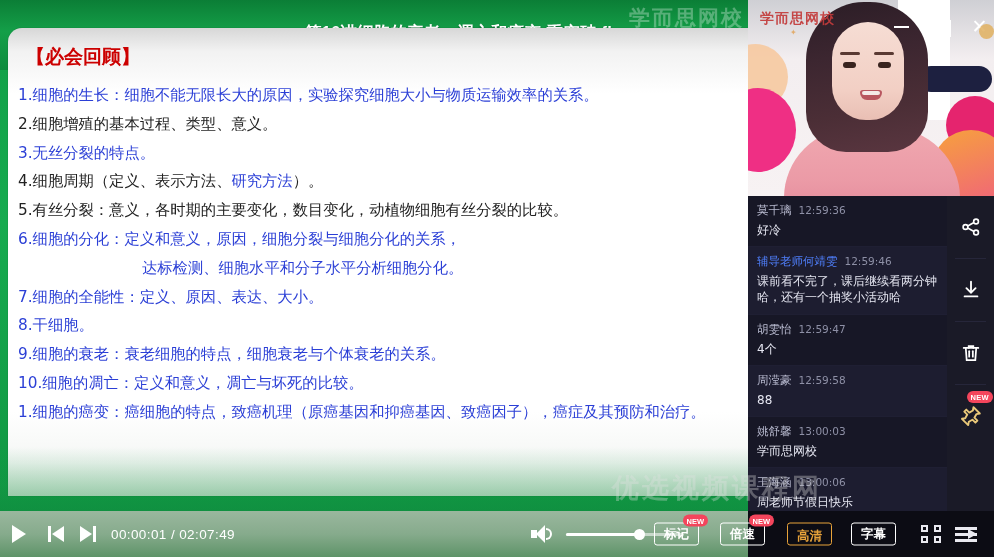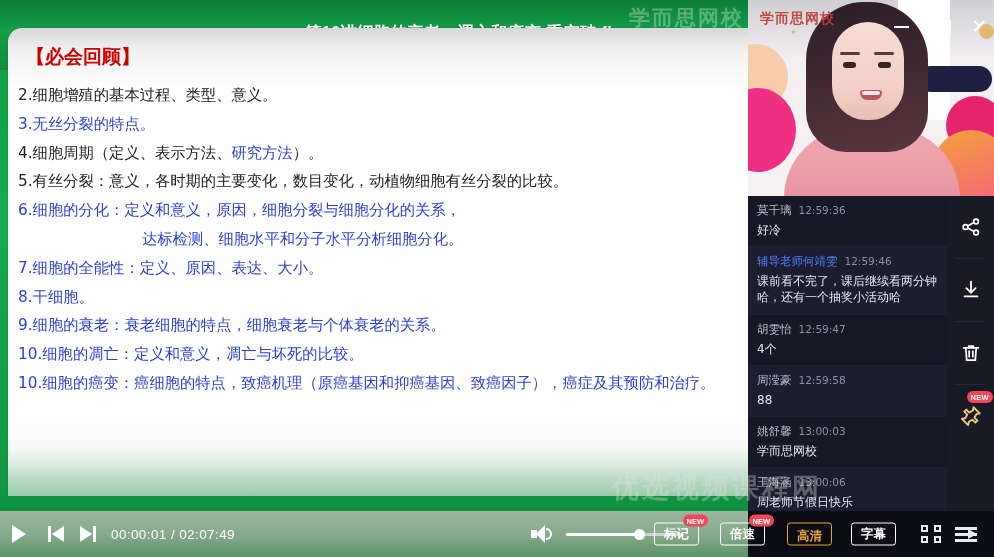--- a/index.html
+++ b/index.html
@@ -272,31 +272,32 @@
           <span>模块小结</span>
         </div>
         <div class="tab">
           <span>课堂总结</span>
         </div>
       </div>
 
     <div id="slide-body">
       <div id="must-review">【必会回顾】</div>
       <div id="review-list">
+          <div class="review-row"><span class="seg-blue">1.细胞的生长：细胞不能无限长大的原因，实验探究细胞大小与物质运输效率的关系。</span></div>
           <div class="review-row"><span class="seg-dark">2.细胞增殖的基本过程、类型、意义。</span></div>
           <div class="review-row"><span class="seg-blue">3.无丝分裂的特点。</span></div>
           <div class="review-row"><span class="seg-dark">4.细胞周期（定义、表示方法、</span><span class="seg-blue">研究方法</span><span class="seg-dark">）。</span></div>
           <div class="review-row"><span class="seg-dark">5.有丝分裂：意义，各时期的主要变化，数目变化，动植物细胞有丝分裂的比较。</span></div>
           <div class="review-row"><span class="seg-blue">6.细胞的分化：定义和意义，原因，细胞分裂与细胞分化的关系，</span></div>
           <div class="review-row indent"><span class="seg-blue">达标检测、细胞水平和分子水平分析细胞分化。</span></div>
           <div class="review-row"><span class="seg-blue">7.细胞的全能性：定义、原因、表达、大小。</span></div>
           <div class="review-row"><span class="seg-blue">8.干细胞。</span></div>
           <div class="review-row"><span class="seg-blue">9.细胞的衰老：衰老细胞的特点，细胞衰老与个体衰老的关系。</span></div>
           <div class="review-row"><span class="seg-blue">10.细胞的凋亡：定义和意义，凋亡与坏死的比较。</span></div>
-          <div class="review-row"><span class="seg-blue">10.细胞的癌变：癌细胞的特点，致癌机理（原癌基因和抑癌基因、致癌因子），癌症及其预防和治疗。</span></div>
+          <div class="review-row"><span class="seg-blue">1.细胞的癌变：癌细胞的特点，致癌机理（原癌基因和抑癌基因、致癌因子），癌症及其预防和治疗。</span></div>
         </div>
     </div>
 
     <div id="stage-bottom-fade"></div>
   </div>
 
   <div id="rightcol">
 
     <div id="webcam">
       <div class="blob b6"></div>

